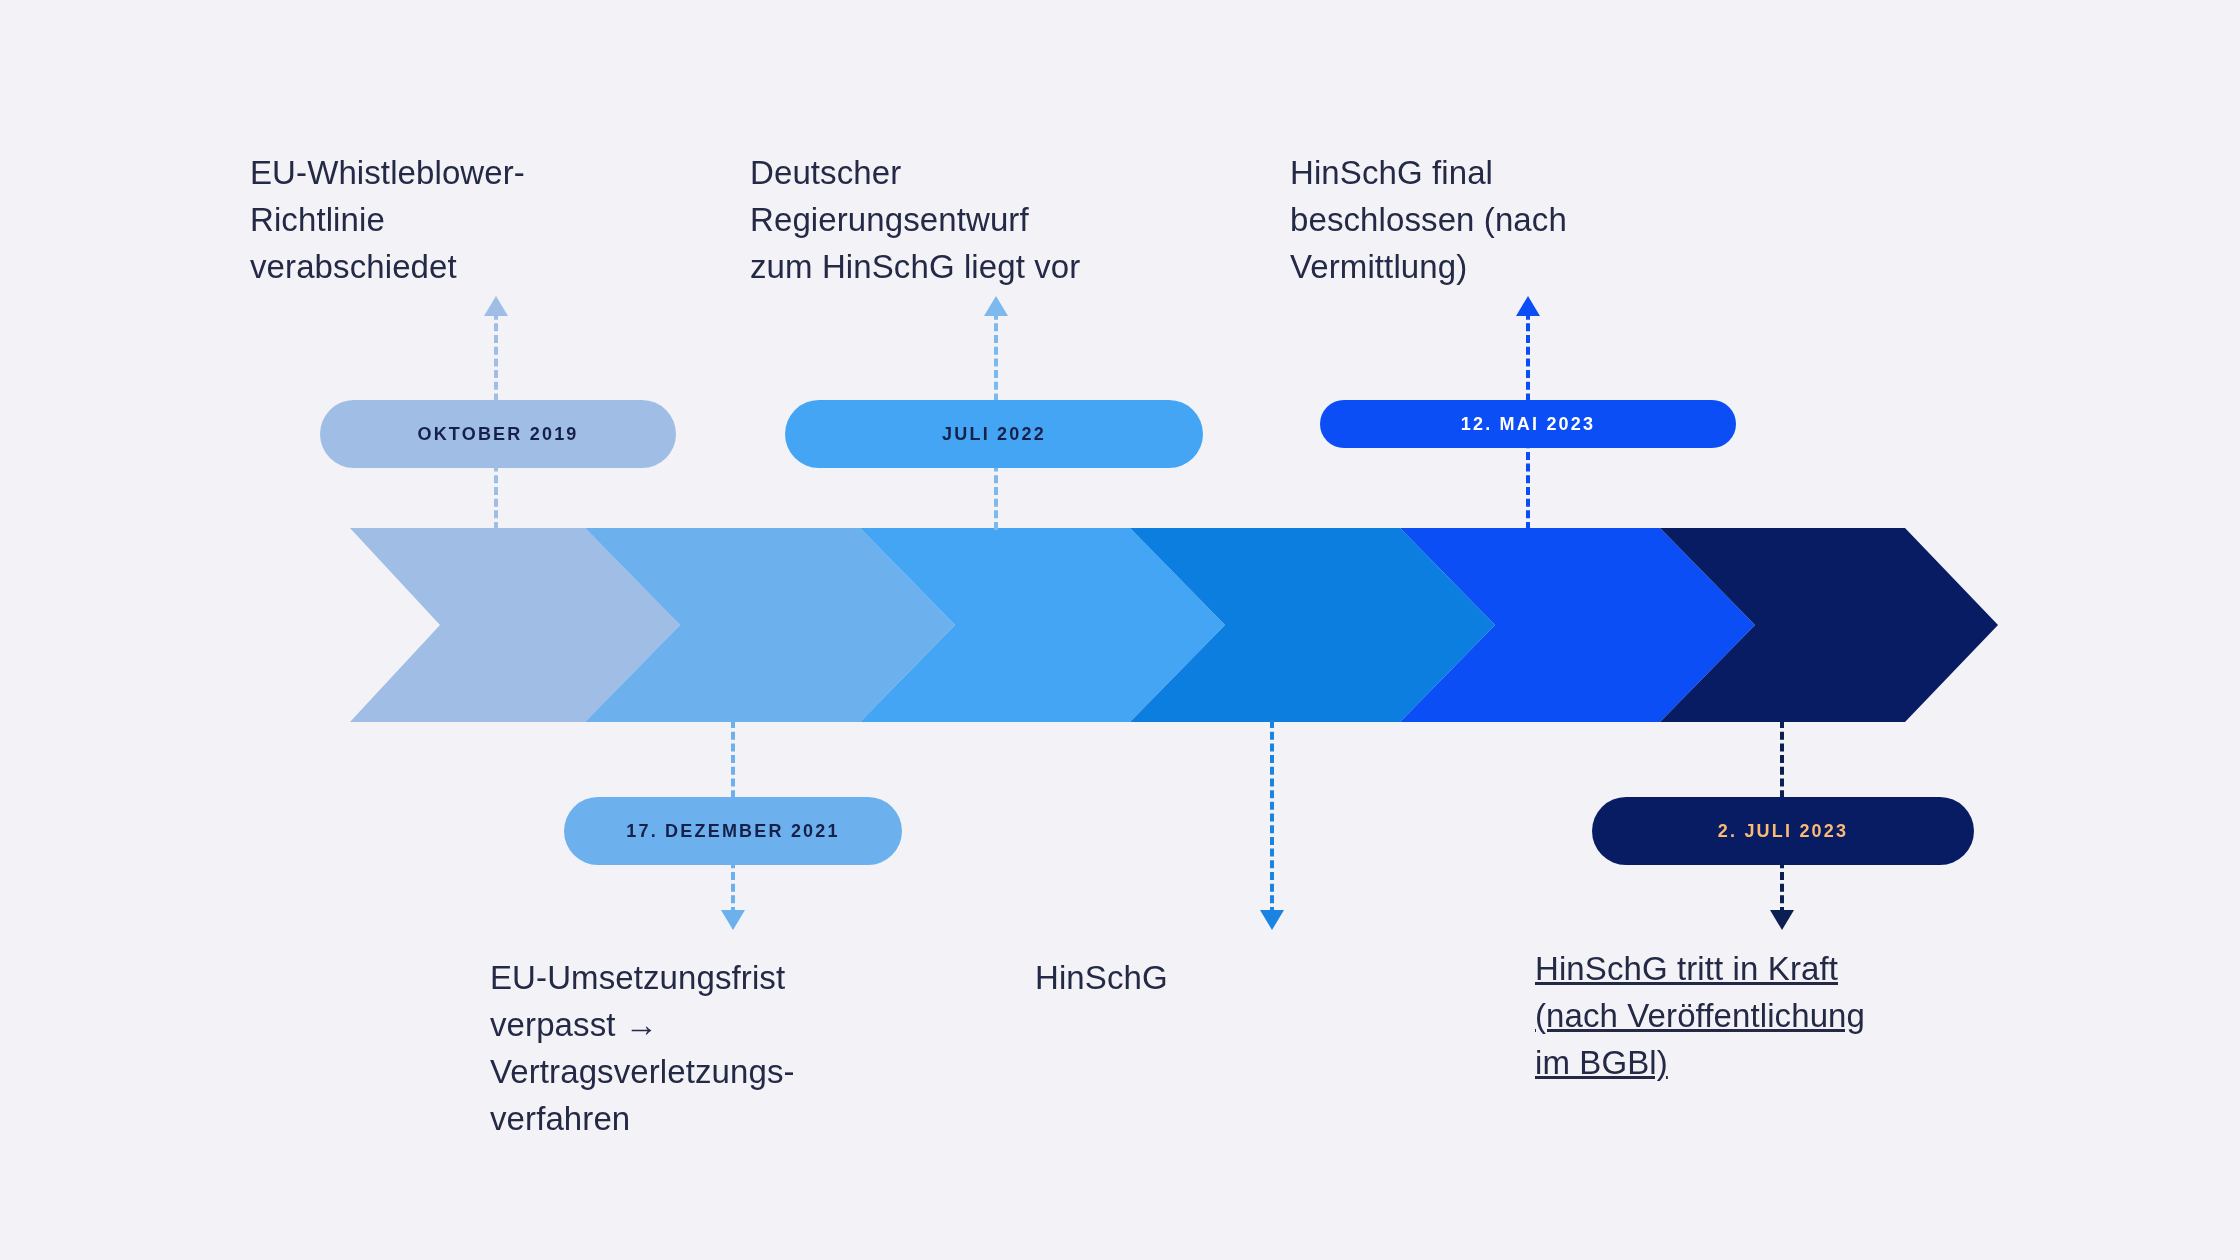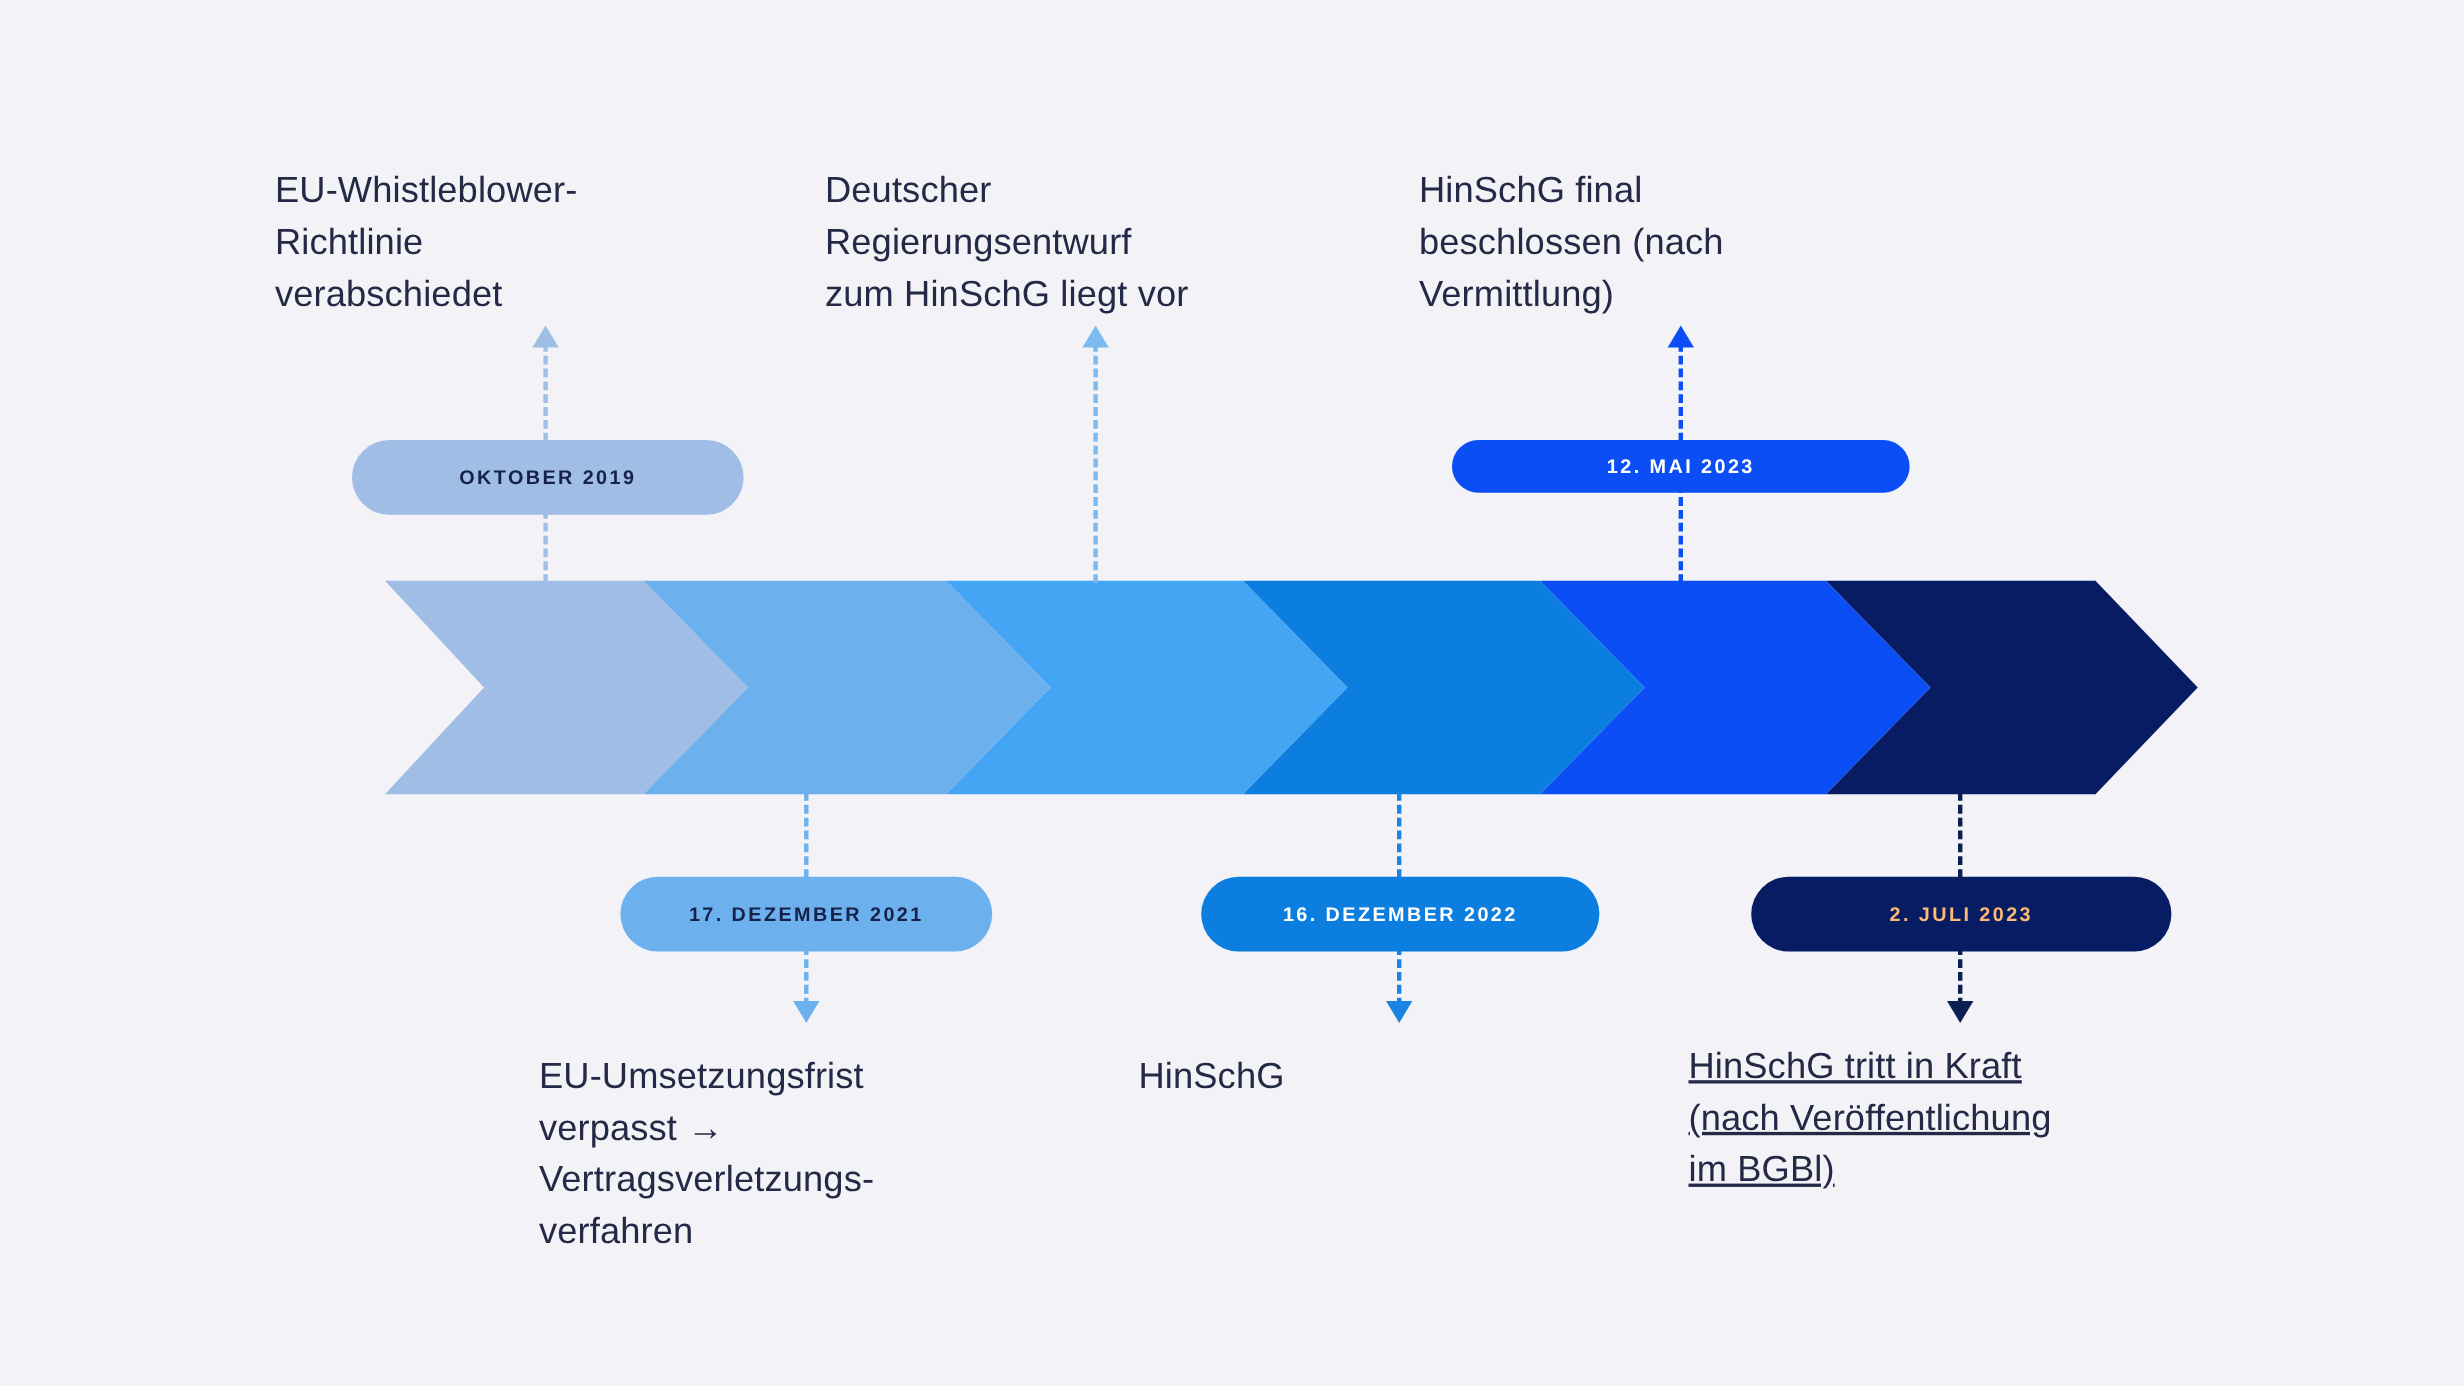--- a/index.html
+++ b/index.html
@@ -83,24 +83,24 @@
       <div>Regierungsentwurf</div>
       <div>zum HinSchG liegt vor</div>
     </div>
   <div class="label" style="left:1290px; top:150px; width:480px;">
       <div>HinSchG final</div>
       <div>beschlossen (nach</div>
       <div>Vermittlung)</div>
     </div>
 
   <div class="pill" style="left: 320px; top: 400px; width: 356px; height: 68px; background: rgb(159, 189, 229); color: rgb(22, 33, 74);">OKTOBER 2019</div>
+  <div class="pill" style="left: 785px; top: 400px; width: 418px; height: 68px; background: rgb(68, 165, 245); color: rgb(22, 33, 74);">JULI 2022</div>
   <div class="pill" style="left: 1320px; top: 400px; width: 416px; height: 48px; background: rgb(11, 78, 245); color: rgb(255, 255, 255);">12. MAI 2023</div>
 
   <div class="pill" style="left: 564px; top: 797px; width: 338px; height: 68px; background: rgb(108, 176, 238); color: rgb(22, 33, 74);">17. DEZEMBER 2021</div>
-  <div class="pill" style="left: 1092px; top: 797px; width: 362px; height: 68px; background: rgb(11, 126, 224); color: rgb(255, 255, 255);">16. DEZEMBER 2022</div>
   <div class="pill" style="left: 1592px; top: 797px; width: 382px; height: 68px; background: rgb(7, 28, 99); color: #fdba74;">2. JULI 2023</div>
 
   <div class="label" style="left:490px; top:955px; width:490px;">
       <div>EU-Umsetzungsfrist</div>
       <div>verpasst →</div>
       <div>Vertragsverletzungs-</div>
       <div>verfahren</div>
     </div>
   <div class="label" style="left:1035px; top:955px; width:480px;">
       <div>HinSchG</div>

